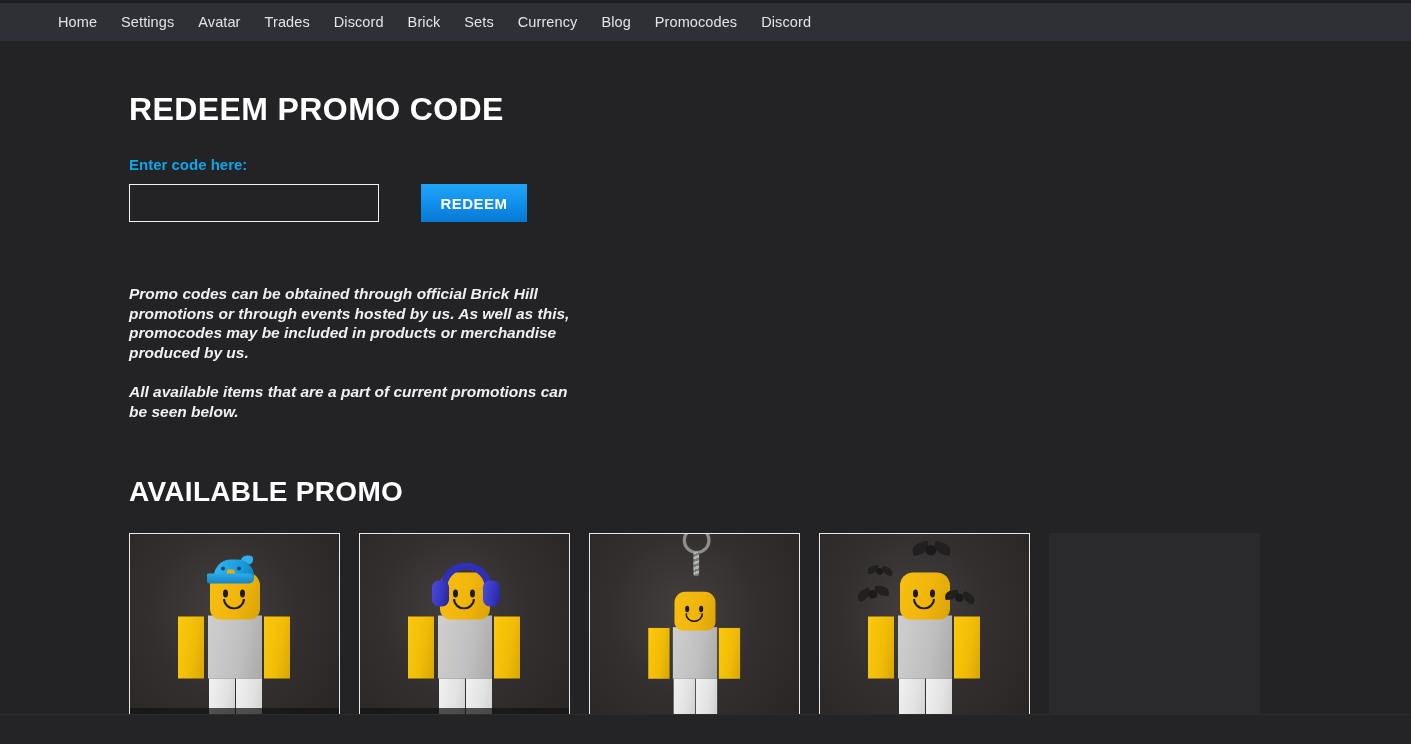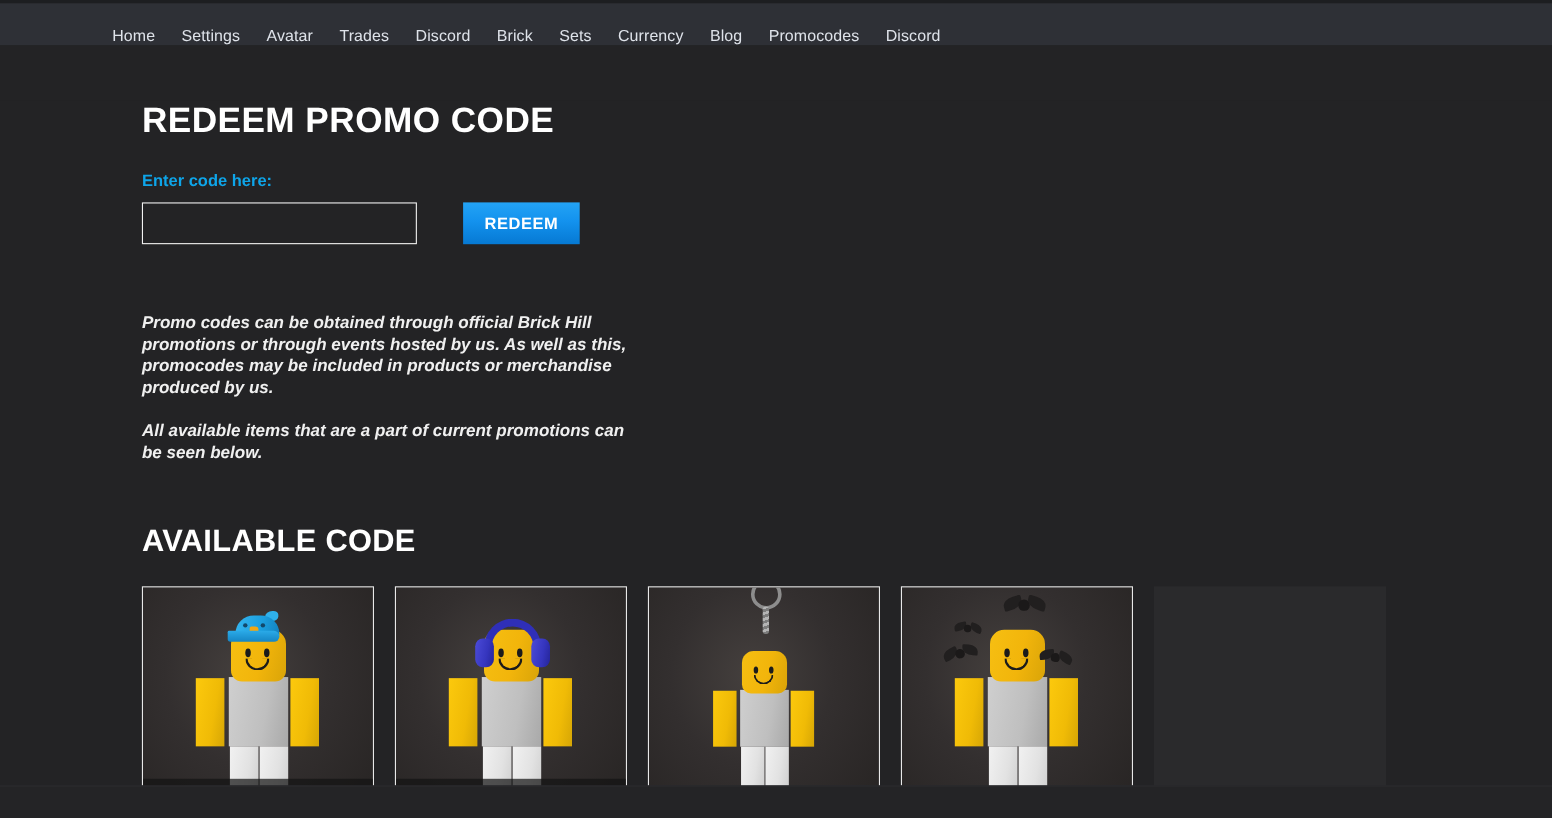--- a/index.html
+++ b/index.html
@@ -16,22 +16,22 @@
   .top-strip {
     height: 3px;
     background: #1d1e21;
     width: 100%;
   }
 
   .navbar {
     height: 38px;
     background: #2e3036;
     display: flex;
-    align-items: flex-end;
-    padding-left: 102px;
+    align-items: center;
+    padding-left: 58px;
     gap: 24px;
   }
 
   .nav-link {
     color: #dfe3ea;
     font-size: 14.5px;
     letter-spacing: .1px;
     text-decoration: none;
     white-space: nowrap;
     cursor: pointer;
@@ -367,21 +367,21 @@
   <div class="form-row">
     <input class="code-input" type="text" placeholder="" style="">
     <button class="redeem-btn">REDEEM</button>
   </div>
 
   <div class="info-block">
     <p class="info-para">Promo codes can be obtained through official Brick Hill promotions or through events hosted by us. As well as this, promocodes may be included in products or merchandise produced by us.</p>
     <p class="info-para">All available items that are a part of current promotions can be seen below.</p>
   </div>
 
-  <h2 class="section-title">AVAILABLE CODE</h2>
+  <h2 class="section-title">AVAILABLE PROMO</h2>
 
   <div class="items-row">
 
     <div class="item-card">
       <div class="avatar">
         <div class="acc-cap">
           <div class="tuft"></div>
             <div class="crown"></div>
           <div class="eye-dot e1"></div>
             <div class="eye-dot e2"></div>

